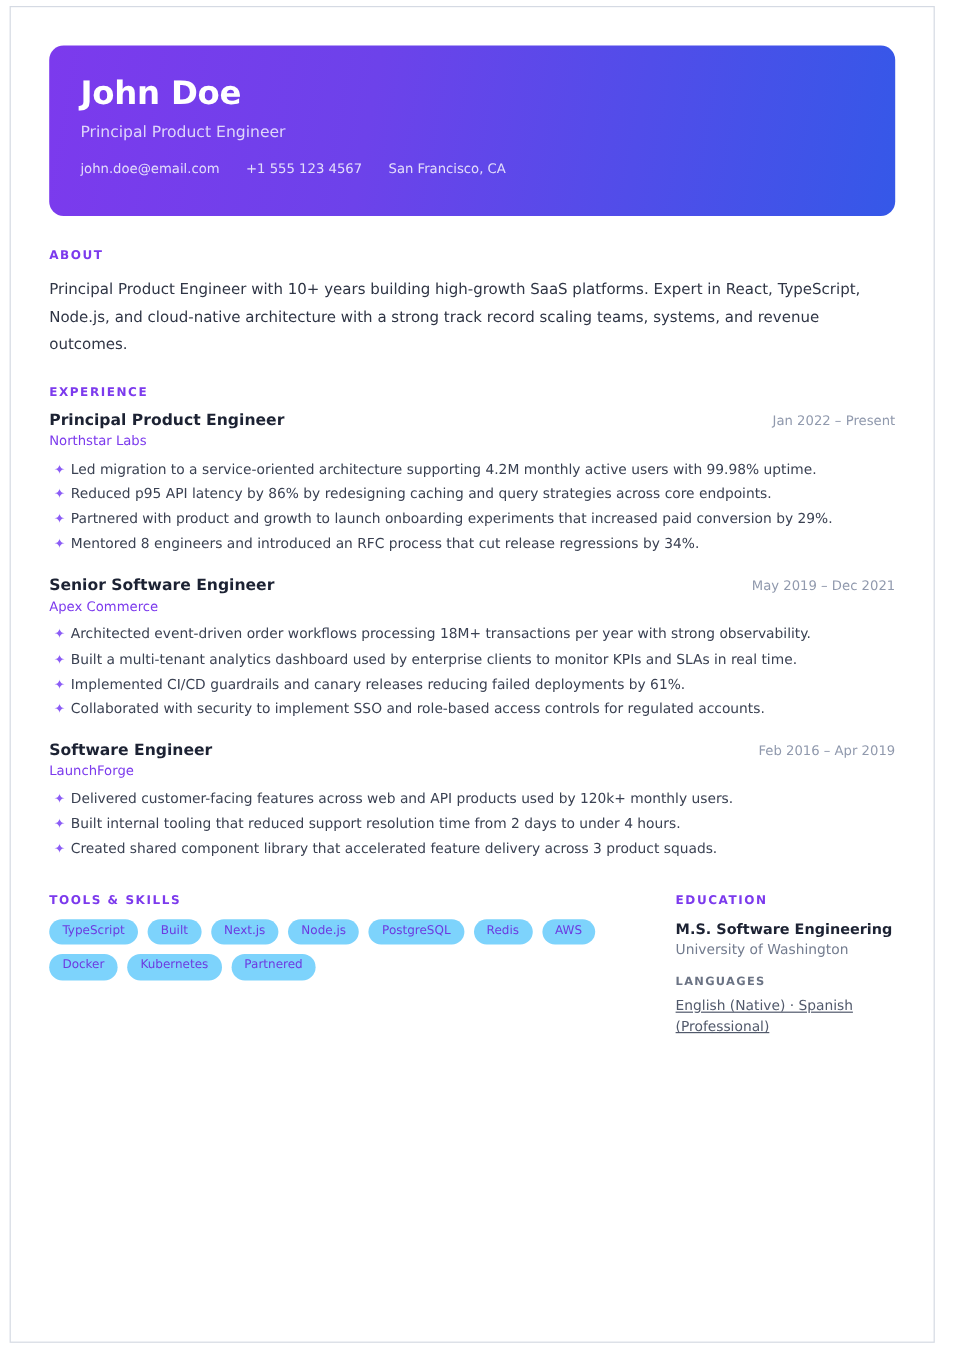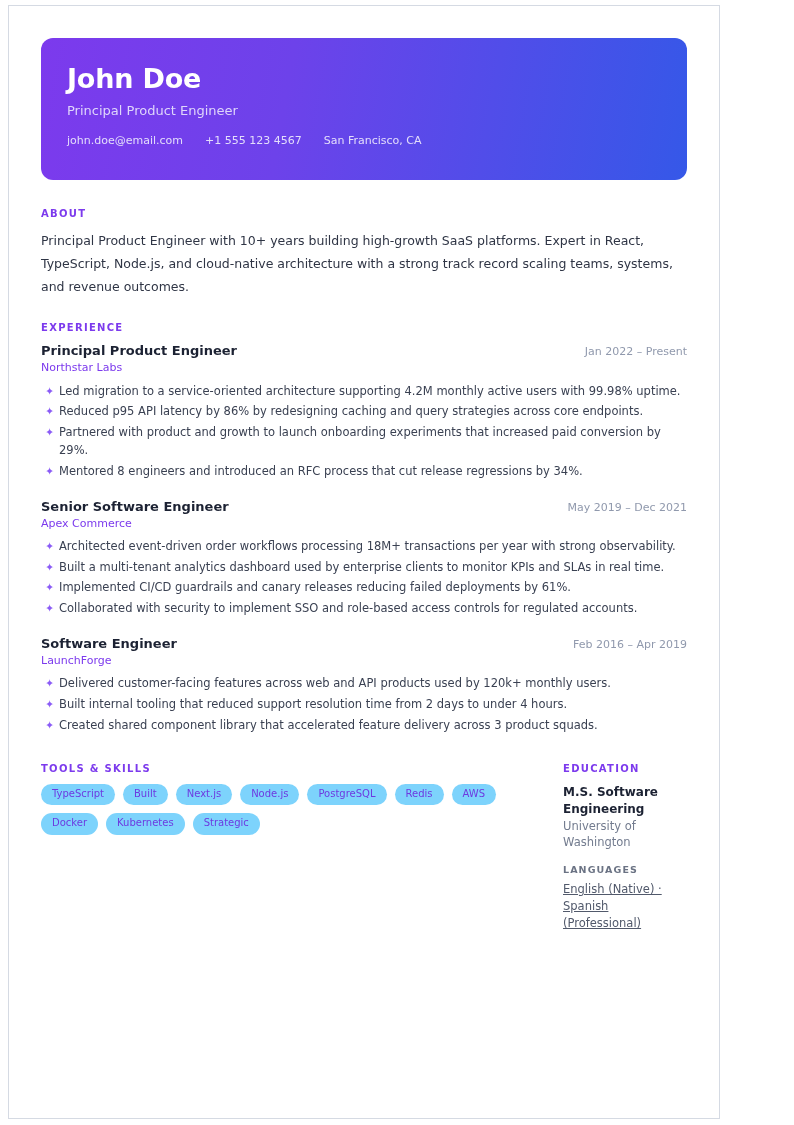--- a/index.html
+++ b/index.html
@@ -13,21 +13,21 @@
     height: 1125px;
     font-family: "DejaVu Sans", "Liberation Sans", sans-serif;
     -webkit-font-smoothing: antialiased;
     overflow: hidden;
   }
 
   .page {
     position: absolute;
     left: 8px;
     top: 5px;
-    width: 712px;
+    width: 771px;
     height: 1114px;
     background: #ffffff;
     border: 1px solid #d5dae3;
     box-sizing: border-box;
     overflow: hidden;
   }
 
   .page-inner {
     padding: 32px 32px 0 32px;
   }
@@ -293,21 +293,21 @@
         <div class="chips" id="chips-container">
             <span class="chip">TypeScript</span>
             <span class="chip">Built</span>
             <span class="chip">Next.js</span>
             <span class="chip">Node.js</span>
             <span class="chip">PostgreSQL</span>
             <span class="chip">Redis</span>
             <span class="chip">AWS</span>
             <span class="chip">Docker</span>
             <span class="chip">Kubernetes</span>
-            <span class="chip">Strategic</span>
+            <span class="chip">Partnered</span>
           </div>
       </div>
 
       <div class="lower-right">
         <div>
           <div class="section-heading">EDUCATION</div>
           <div id="edu-container">
               <div class="edu-item">
                 <div class="edu-degree">M.S. Software Engineering</div>
                 <div class="edu-school">University of Washington</div>

